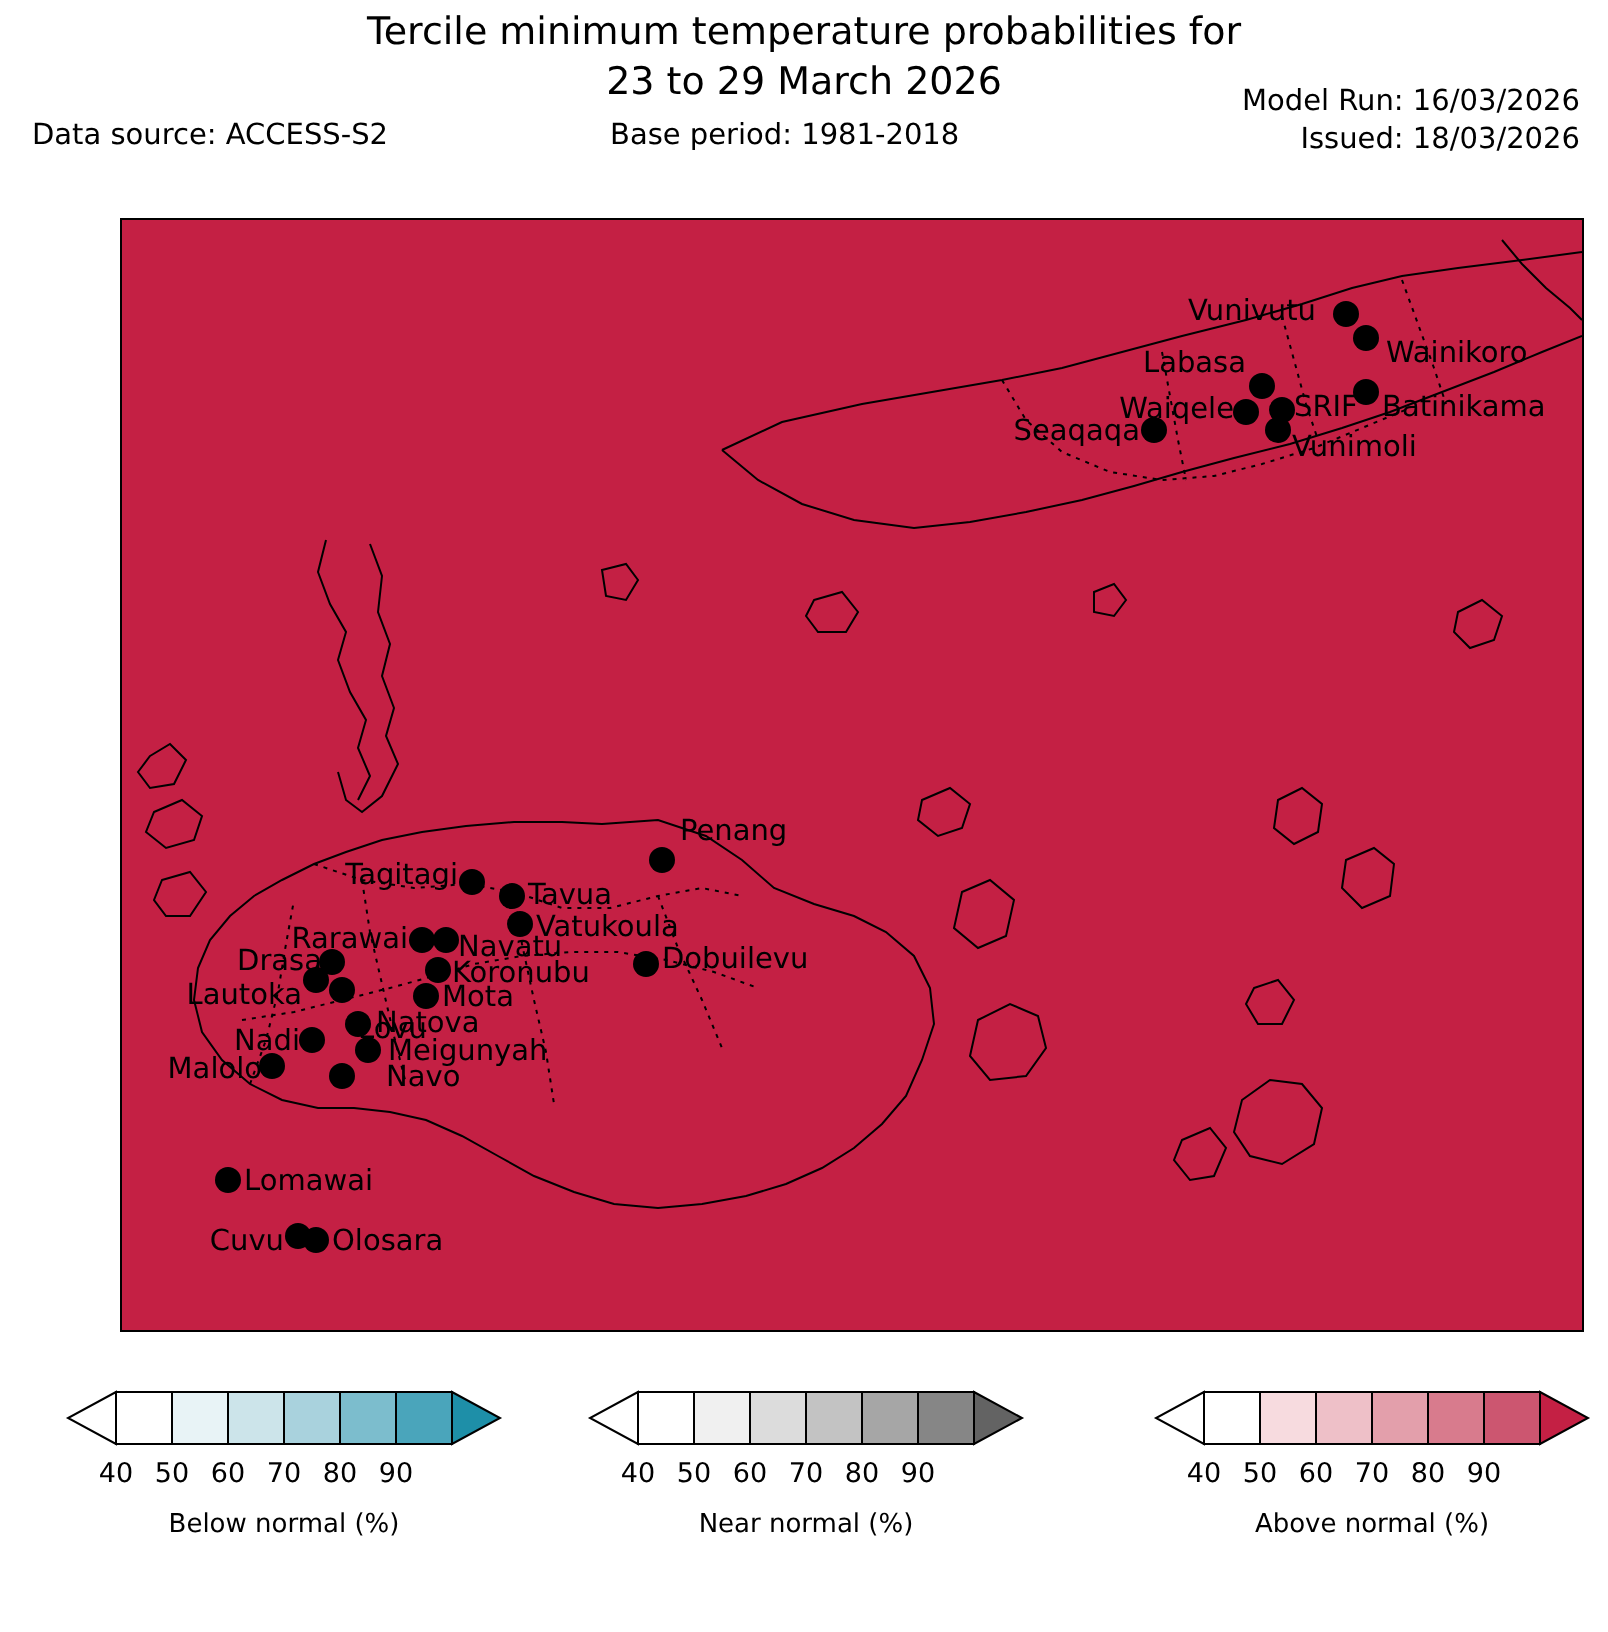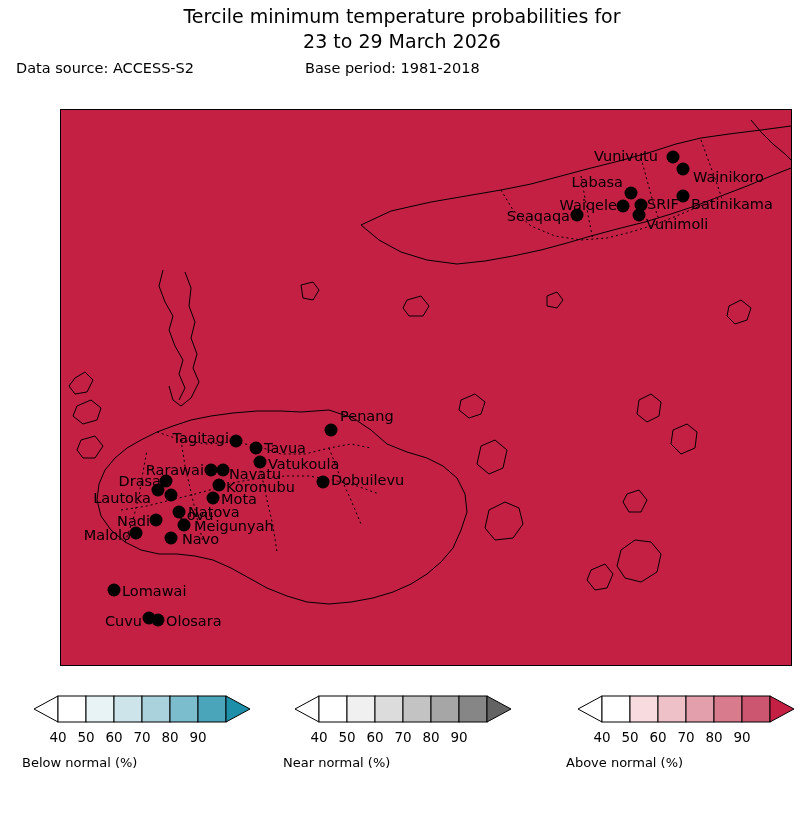--- a/index.html
+++ b/index.html
@@ -94,21 +94,21 @@
     position: absolute;
     left: 0;
     top: 690px;
     width: 804px;
     height: 110px;
   }
   .legend {
     position: absolute;
     top: 0;
     width: 240px;
-    text-align: left;
+    text-align: center;
   }
   .legend.l1 { left: 22px; }
   .legend.l2 { left: 283px; }
   .legend.l3 { left: 566px; }
   .legend-bar {
     position: relative;
     height: 38px;
   }
   .legend-bar svg { display: block; }
   .legend-ticks {
@@ -128,20 +128,24 @@
 </style>
 </head>
 <body>
 
 <div class="title">Tercile minimum temperature probabilities for
 23 to 29 March 2026</div>
 
 <div class="meta-row">
   <div class="meta-left">Data source: ACCESS-S2</div>
   <div class="meta-center">Base period: 1981-2018</div>
+  <div class="meta-right">
+    <div>Model Run: 16/03/2026</div>
+    <div>Issued: 18/03/2026</div>
+  </div>
 </div>
 
 <div class="map-frame">
   <svg class="map-svg" viewBox="0 0 730 555" preserveAspectRatio="none">
     <g fill="none" stroke="#000000" stroke-width="1">
 
       <path d="M300,115 L330,101 L370,92 L405,86 L440,80 L470,74 L500,66 L530,58 L562,50 L590,42 L615,34 L640,28 L668,24 L700,20 L730,16"></path>
       <path d="M300,115 L318,130 L340,142 L366,150 L396,154 L424,151 L452,146 L480,140 L506,133 L530,126 L556,119 L584,112 L610,104 L634,96 L660,86 L686,76 L710,66 L730,58"></path>
       <path d="M690,10 L700,22 L712,34 L724,44 L730,50"></path>
 
@@ -227,21 +231,21 @@
     <div class="station-label" style="left:143px; top:360px; transform:translate(-100%,-50%)">Rarawai</div>
     <div class="station-label" style="left:168px; top:364px">Navatu</div>
     <div class="station-label" style="left:100px; top:371px; transform:translate(-100%,-50%)">Drasa</div>
     <div class="station-label" style="left:165px; top:377px">Koronubu</div>
     <div class="station-label" style="left:118px; top:405px">Lovu</div>
     <div class="station-label" style="left:90px; top:388px; transform:translate(-100%,-50%)">Lautoka</div>
     <div class="station-label" style="left:160px; top:389px">Mota</div>
     <div class="station-label" style="left:127px; top:402px">Natova</div>
     <div class="station-label" style="left:133px; top:416px">Meigunyah</div>
     <div class="station-label" style="left:89px; top:411px; transform:translate(-100%,-50%)">Nadi</div>
-    <div class="station-label" style="left:121px; top:429px">Navo</div>
+    <div class="station-label" style="left:132px; top:429px">Navo</div>
     <div class="station-label" style="left:70px; top:425px; transform:translate(-100%,-50%)">Malolo</div>
     <div class="station-label" style="left:270px; top:370px">Dobuilevu</div>
     <div class="station-label" style="left:61px; top:481px">Lomawai</div>
     <div class="station-label" style="left:81px; top:511px; transform:translate(-100%,-50%)">Cuvu</div>
     <div class="station-label" style="left:105px; top:511px">Olosara</div>
   </div>
 
 </div>
 
 <div class="legends">

